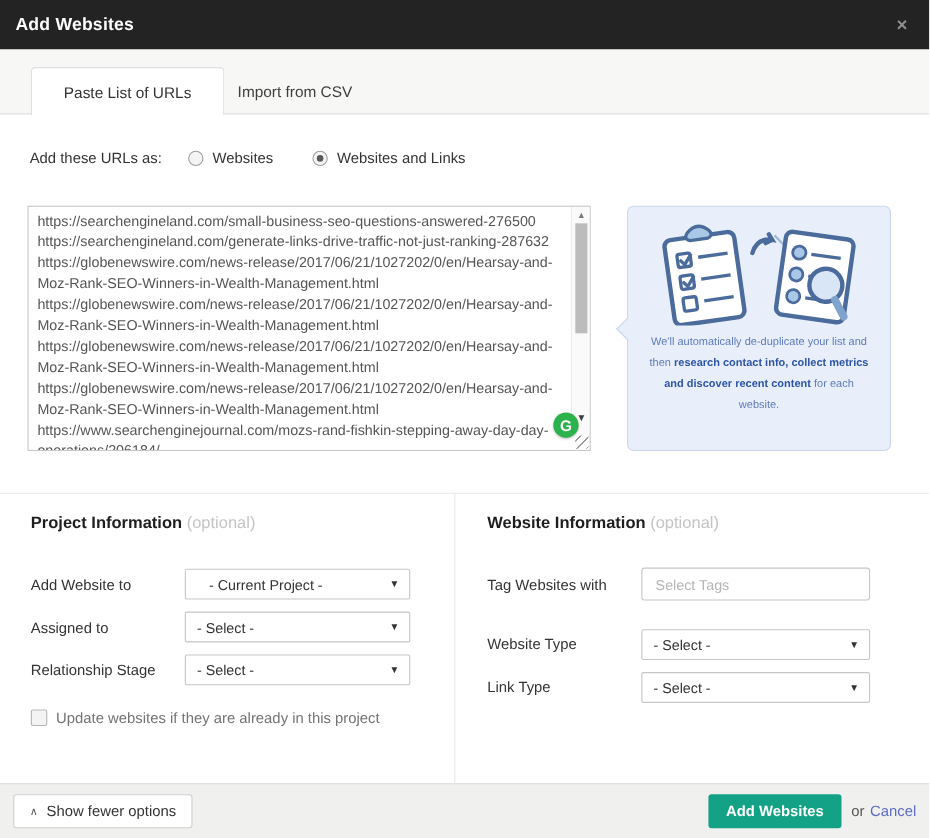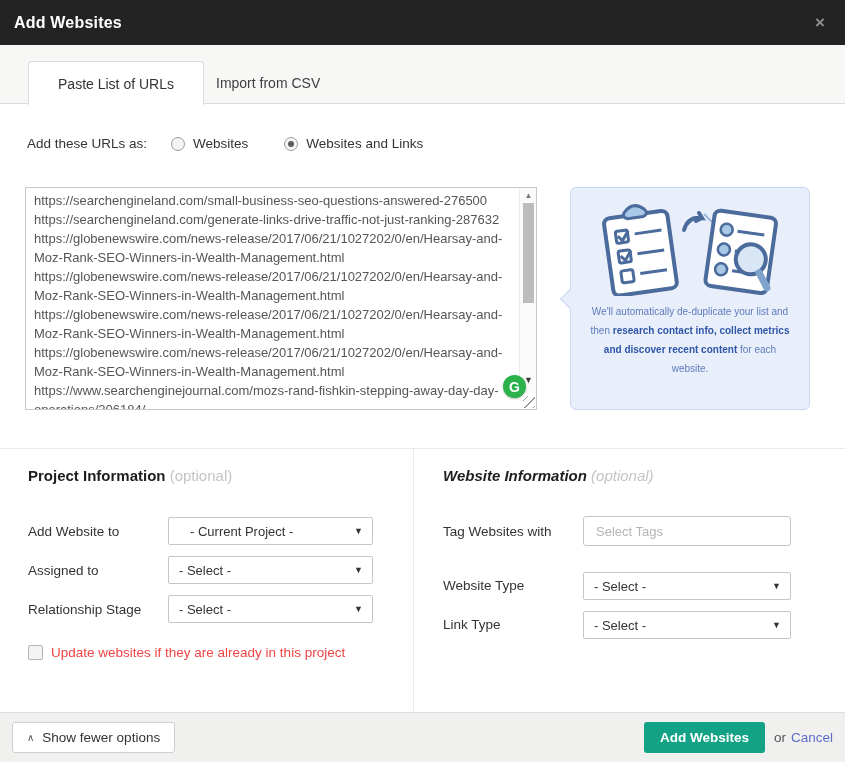--- a/index.html
+++ b/index.html
@@ -54,21 +54,21 @@
   .select-value { flex:1; font-size:13px; color:#333; padding-left:10px; white-space:nowrap; overflow:hidden; }
   .select-value.indent { padding-left:21px; }
   .select-arrow { font-size:9px; color:#333; padding-right:9px; }
   .select-right { width:208px; left:583px; }
 
   .tag-input { position:absolute; left:583px; top:516px; width:208px; height:30px; border:1px solid #c6c6c6; border-radius:3px; background:#fff; font-size:13px; color:#333; padding-left:12px; font-family:"Liberation Sans", sans-serif; }
   .tag-input::placeholder { color:#b5b5b5; }
 
   .checkbox-row { position:absolute; left:28px; top:645px; display:flex; align-items:center; cursor:pointer; }
   .checkbox-box { width:15px; height:15px; border:1px solid #b5b5b5; border-radius:2px; background:#f3f3f3; margin-right:8px; }
-  .checkbox-label { font-size:13.5px; color:#ef4444; }
+  .checkbox-label { font-size:13.5px; color:#737373; }
 
   
   .footer { position:absolute; left:0; top:712px; width:845px; height:50px; background:#f0f0ee; border-top:1px solid #dddddd; }
   .btn-show-fewer { position:absolute; left:12px; top:9px; height:31px; background:#fff; border:1px solid #cfcfcf; border-radius:3px; display:flex; align-items:center; padding:0 14px; font-size:13.5px; color:#333; cursor:pointer; }
   .btn-show-fewer .caret { font-size:10px; color:#555; margin-right:8px; }
   .footer-right { position:absolute; right:12px; top:9px; height:31px; display:flex; align-items:center; }
   .btn-add { height:31px; border:none; border-radius:3px; background:#14a286; color:#fff; font-size:13.5px; font-weight:bold; padding:0 16px; cursor:pointer; font-family:"Liberation Sans", sans-serif; }
   .or-text { font-size:13.5px; color:#555; margin:0 5px 0 9px; }
   .cancel-link { font-size:13.5px; color:#5d6cc9; text-decoration:none; cursor:pointer; }
 </style>
@@ -174,21 +174,21 @@
   <div class="select" style="left:168px; top:595px;">
     <span class="select-value">- Select -</span>
     <span class="select-arrow">▼</span>
   </div>
 
   <div class="checkbox-row">
     <span class="checkbox-box"></span>
     <span class="checkbox-label">Update websites if they are already in this project</span>
   </div>
 
-  <div class="section-heading" style="left:443px; top:467px;font-style:italic;">
+  <div class="section-heading" style="left:443px; top:467px;">
     <span>Website Information</span>
     <span class="optional">(optional)</span>
   </div>
 
   <div class="field-label" style="left:443px; top:524px;">Tag Websites with</div>
   <input class="tag-input" type="text" placeholder="Select Tags" style="">
 
   <div class="field-label" style="left:443px; top:578px;">Website Type</div>
   <div class="select select-right" style="top:572px;">
     <span class="select-value">- Select -</span>

